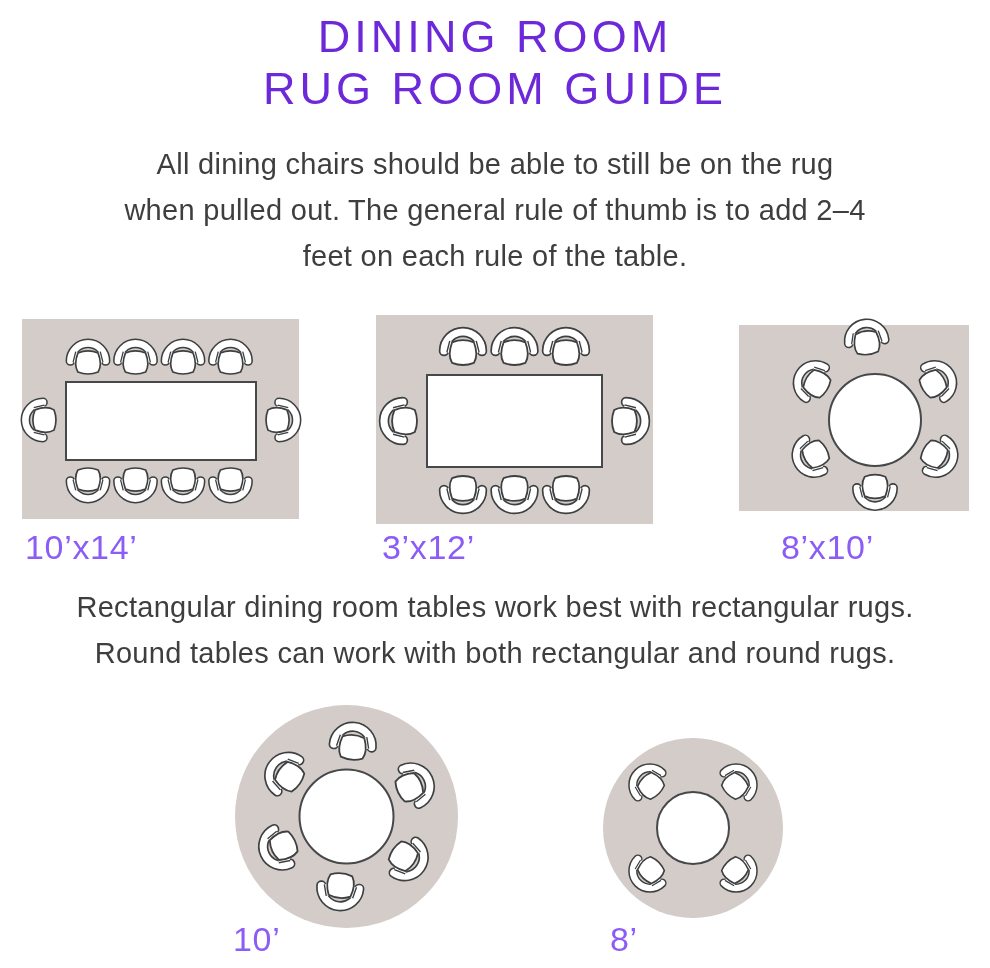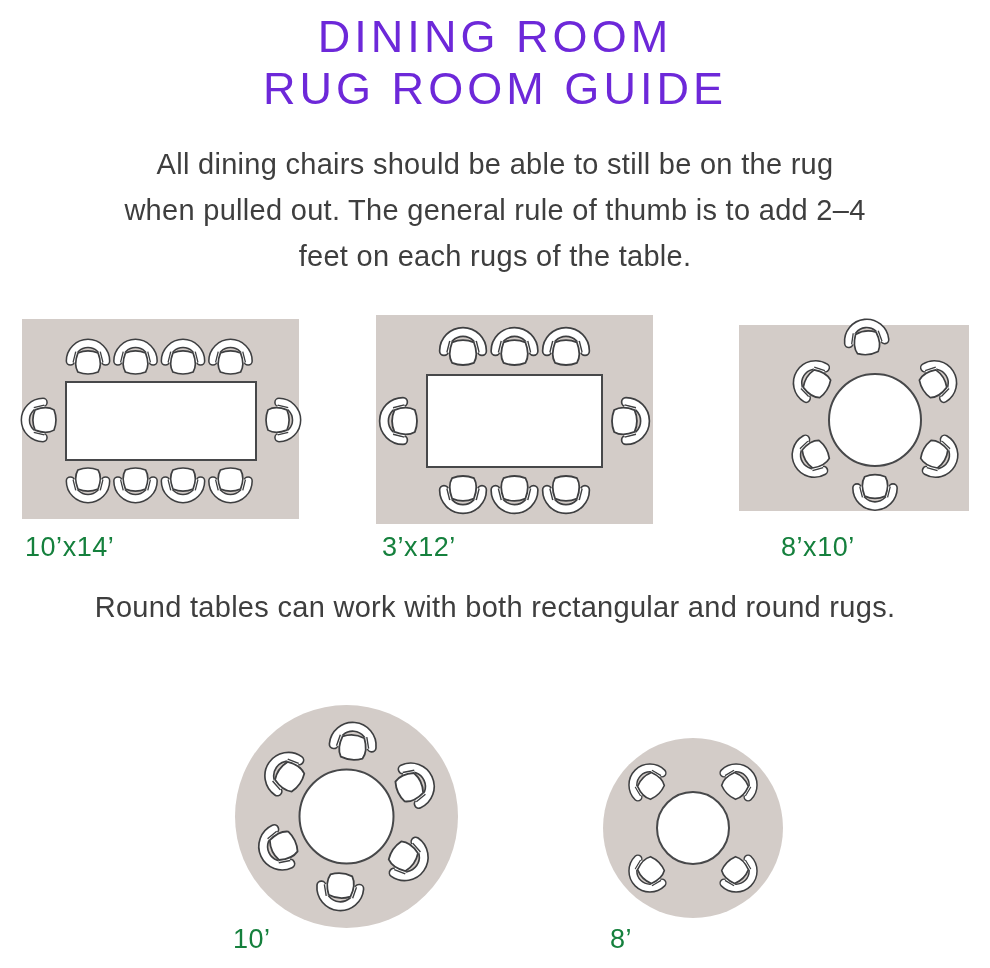--- a/index.html
+++ b/index.html
@@ -21,21 +21,21 @@
   }
   .intro{top:141px;}
   .note{top:584px;}
   .rug-svg{position:absolute;overflow:visible;}
   .rug-a{left:22px;top:319px;}
   .rug-b{left:376px;top:315px;}
   .rug-c{left:739px;top:325px;}
   .rug-d{left:235px;top:705px;}
   .rug-e{left:603px;top:738px;}
   .size-label{
-    position:absolute;color:#15803d;font-size:27px;letter-spacing:0.02em;
+    position:absolute;color:#8b5cf6;font-size:34px;letter-spacing:0.02em;
     line-height:30px;white-space:nowrap;
   }
   .lbl-a{left:25px;top:532px;}
   .lbl-b{left:382px;top:532px;}
   .lbl-c{left:781px;top:532px;}
   .lbl-d{left:233px;top:924px;}
   .lbl-e{left:610px;top:924px;}
   .rug-fill{fill:#d3ccc8;}
   .table-shape{fill:#ffffff;stroke:#47484a;stroke-width:2;}
   .c-out{stroke:#3e3f41;fill:none;}
@@ -63,21 +63,21 @@
 </svg>
 
 <div class="page">
 
   <div class="center-text title-line title-l1">DINING ROOM</div>
   <div class="center-text title-line title-l2">RUG ROOM GUIDE</div>
 
   <div class="center-text intro">
     <div class="body-line">All dining chairs should be able to still be on the rug</div>
     <div class="body-line">when pulled out. The general rule of thumb is to add 2–4</div>
-    <div class="body-line">feet on each rugs of the table.</div>
+    <div class="body-line">feet on each rule of the table.</div>
   </div>
 
   <svg class="rug-svg rug-a" width="277" height="200" viewBox="0 0 277 200">
     <rect class="rug-fill" x="0" y="0" width="277" height="200"></rect>
     <rect class="table-shape" x="44" y="63" width="190" height="78"></rect>
     <use href="#chair" xlink:href="#chair" transform="translate(66 42) scale(0.88)"></use>
     <use href="#chair" xlink:href="#chair" transform="translate(113.5 42) scale(0.88)"></use>
     <use href="#chair" xlink:href="#chair" transform="translate(161 42) scale(0.88)"></use>
     <use href="#chair" xlink:href="#chair" transform="translate(208.5 42) scale(0.88)"></use>
     <use href="#chair" xlink:href="#chair" transform="translate(66 162) rotate(180) scale(0.88)"></use>
@@ -110,20 +110,21 @@
     <use href="#chair" xlink:href="#chair" transform="translate(75.4 130) rotate(240) scale(0.9)"></use>
     <use href="#chair" xlink:href="#chair" transform="translate(76.6 57.9) rotate(302) scale(0.9)"></use>
     <circle class="table-shape" cx="136" cy="95" r="46"></circle>
   </svg>
 
   <div class="size-label lbl-a">10’x14’</div>
   <div class="size-label lbl-b">3’x12’</div>
   <div class="size-label lbl-c">8’x10’</div>
 
   <div class="center-text note">
+    <div class="body-line">Rectangular dining room tables work best with rectangular rugs.</div>
     <div class="body-line">Round tables can work with both rectangular and round rugs.</div>
   </div>
 
   <svg class="rug-svg rug-d" width="223" height="223" viewBox="0 0 223 223">
     <circle class="rug-fill" cx="111.5" cy="111.5" r="111.5"></circle>
     <use href="#chair" xlink:href="#chair" transform="translate(117.7 40.8) rotate(5) scale(0.95)"></use>
     <use href="#chair" xlink:href="#chair" transform="translate(175.8 81.5) rotate(65) scale(0.95)"></use>
     <use href="#chair" xlink:href="#chair" transform="translate(169.7 152.2) rotate(125) scale(0.95)"></use>
     <use href="#chair" xlink:href="#chair" transform="translate(105.3 182.2) rotate(185) scale(0.95)"></use>
     <use href="#chair" xlink:href="#chair" transform="translate(47.2 141.5) rotate(245) scale(0.95)"></use>

